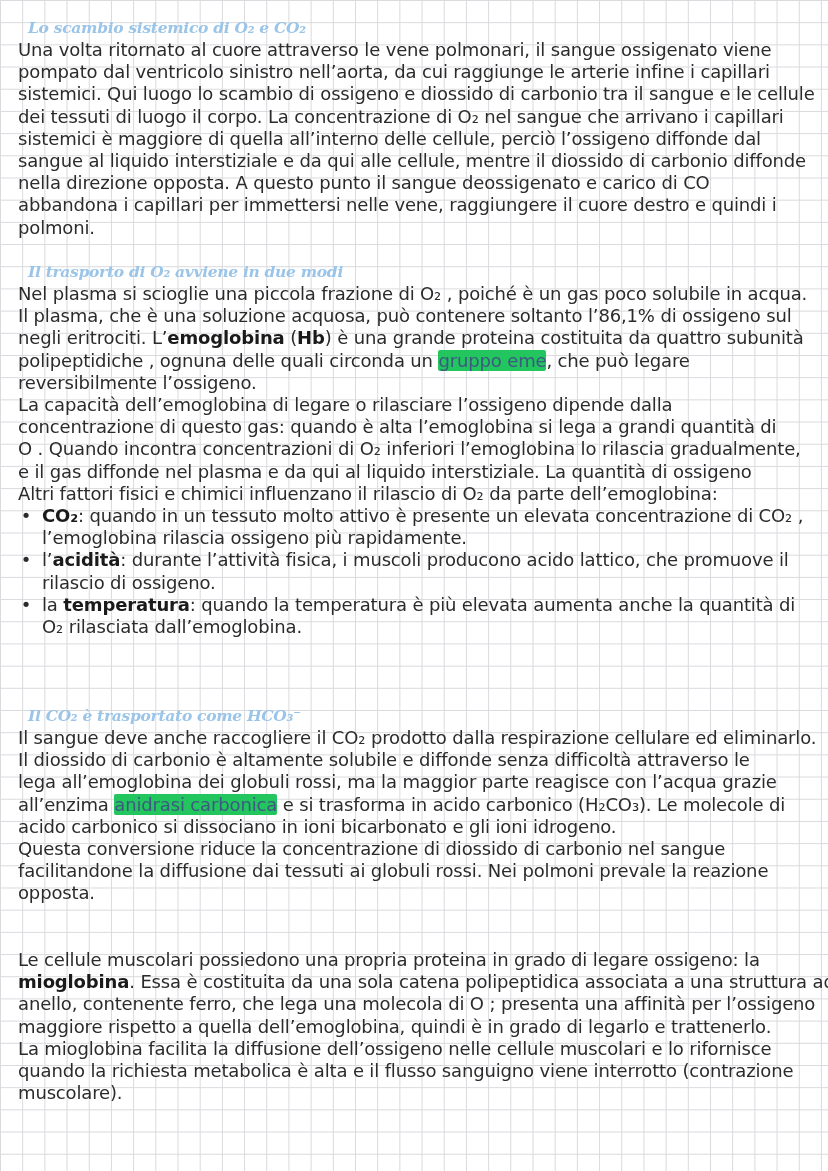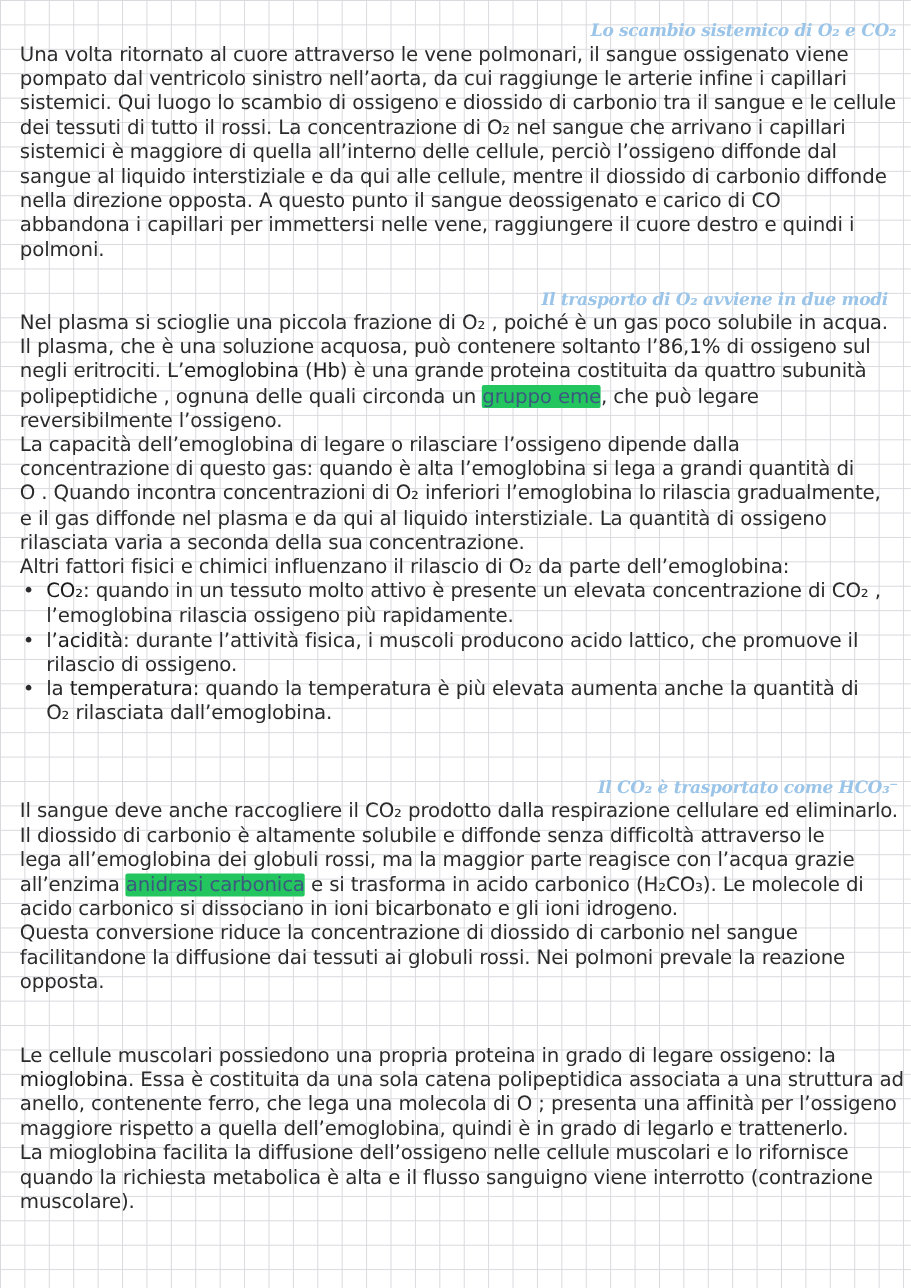--- a/index.html
+++ b/index.html
@@ -21,37 +21,37 @@
     position: absolute;
     left: 18px;
     top: 0;
     width: 800px;
   }
   .heading {
     font-family: "DejaVu Serif", serif;
     font-style: italic;
     font-weight: bold;
     color: #9ac4e8;
-    text-align: right;
+    text-align: left;
     font-size: 15.5px;
     letter-spacing: -0.3px;
     height: 22px;
     line-height: 22px;
     margin: 0;
     padding-left: 10px;
   }
   p, li {
     font-size: 18px;
     line-height: 22.2px;
     margin: 0;
     letter-spacing: -0.15px;
     word-spacing: 0px;
   }
   .line { display: block; white-space: nowrap; }
-  b { font-weight: normal; color: #1a1a1a; }
+  b { font-weight: bold; color: #1a1a1a; }
   .hl {
     background: #22c55e;
     color: #3c5a80;
     border-radius: 2px;
   }
   ul {
     margin: 0;
     padding: 0 0 0 24px;
     list-style: none;
   }
@@ -73,42 +73,41 @@
 <body>
 
 <div class="page">
 
   <section class="sec1">
     <h2 class="heading">Lo scambio sistemico di O₂ e CO₂</h2>
     <p>
       <span class="line">Una volta ritornato al cuore attraverso le vene polmonari, il sangue ossigenato viene</span>
       <span class="line">pompato dal ventricolo sinistro nell’aorta, da cui raggiunge le arterie infine i capillari</span>
       <span class="line">sistemici. Qui luogo lo scambio di ossigeno e diossido di carbonio tra il sangue e le cellule</span>
-      <span class="line">dei tessuti di tutto il rossi. La concentrazione di O₂ nel sangue che arrivano i capillari</span>
+      <span class="line">dei tessuti di luogo il corpo. La concentrazione di O₂ nel sangue che arrivano i capillari</span>
       <span class="line">sistemici è maggiore di quella all’interno delle cellule, perciò l’ossigeno diffonde dal</span>
       <span class="line">sangue al liquido interstiziale e da qui alle cellule, mentre il diossido di carbonio diffonde</span>
       <span class="line">nella direzione opposta. A questo punto il sangue deossigenato e carico di CO</span>
       <span class="line">abbandona i capillari per immettersi nelle vene, raggiungere il cuore destro e quindi i</span>
       <span class="line">polmoni.</span>
     </p>
   </section>
 
   <section class="sec2">
     <h2 class="heading">Il trasporto di O₂ avviene in due modi</h2>
     <p>
       <span class="line">Nel plasma si scioglie una piccola frazione di O₂ , poiché è un gas poco solubile in acqua.</span>
       <span class="line">Il plasma, che è una soluzione acquosa, può contenere soltanto l’86,1% di ossigeno sul</span>
       <span class="line"><span>negli eritrociti. L’</span><b>emoglobina</b><span> (</span><b>Hb</b><span>) è una grande proteina costituita da quattro subunità</span></span>
       <span class="line"><span>polipeptidiche , ognuna delle quali circonda un </span><span class="hl">gruppo eme</span><span>, che può legare</span></span>
       <span class="line">reversibilmente l’ossigeno.</span>
       <span class="line">La capacità dell’emoglobina di legare o rilasciare l’ossigeno dipende dalla</span>
       <span class="line">concentrazione di questo gas: quando è alta l’emoglobina si lega a grandi quantità di</span>
       <span class="line">O  . Quando incontra concentrazioni di O₂ inferiori l’emoglobina lo rilascia gradualmente,</span>
       <span class="line">e il gas diffonde nel plasma e da qui al liquido interstiziale. La quantità di ossigeno</span>
-      <span class="line">rilasciata varia a seconda della sua concentrazione.</span>
       <span class="line">Altri fattori fisici e chimici influenzano il rilascio di O₂ da parte dell’emoglobina:</span>
     </p>
     <ul>
       <li>
         <span class="line"><b>CO₂</b><span>: quando in un tessuto molto attivo è presente un elevata concentrazione di CO₂ ,</span></span>
         <span class="line">l’emoglobina rilascia ossigeno più rapidamente.</span>
       </li>
       <li>
         <span class="line"><span>l’</span><b>acidità</b><span>: durante l’attività fisica, i muscoli producono acido lattico, che promuove il</span></span>
         <span class="line">rilascio di ossigeno.</span>

